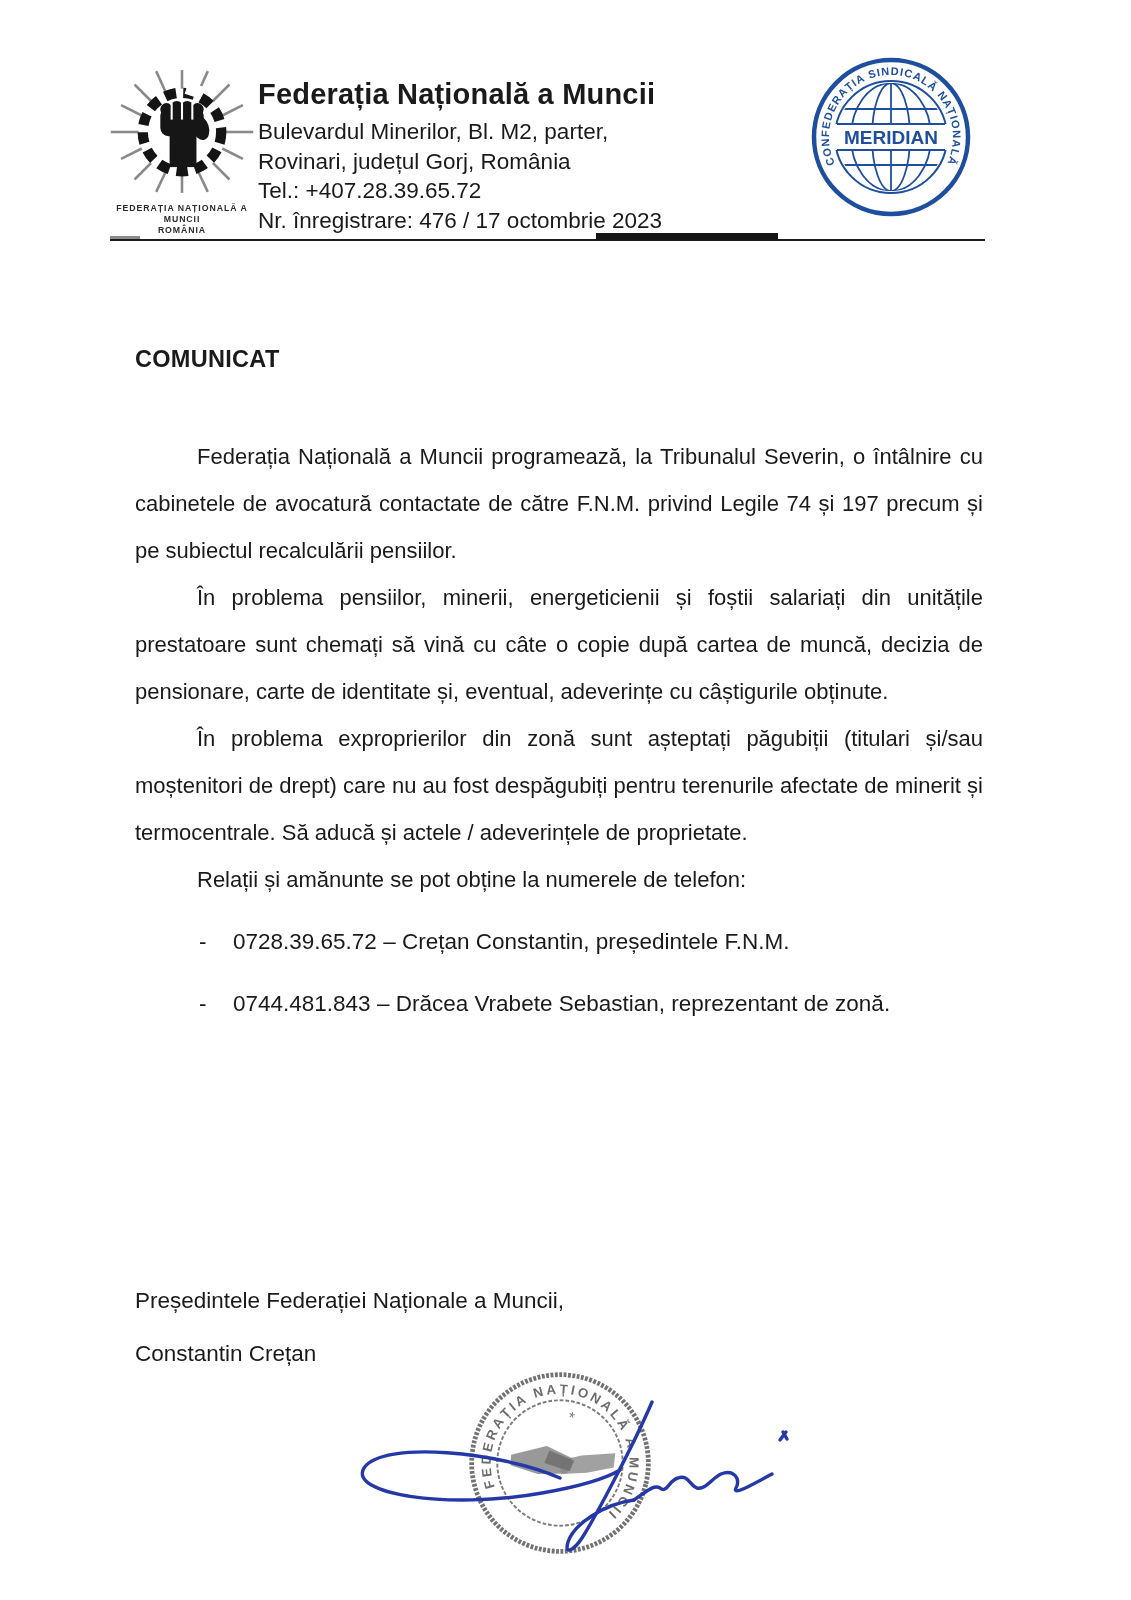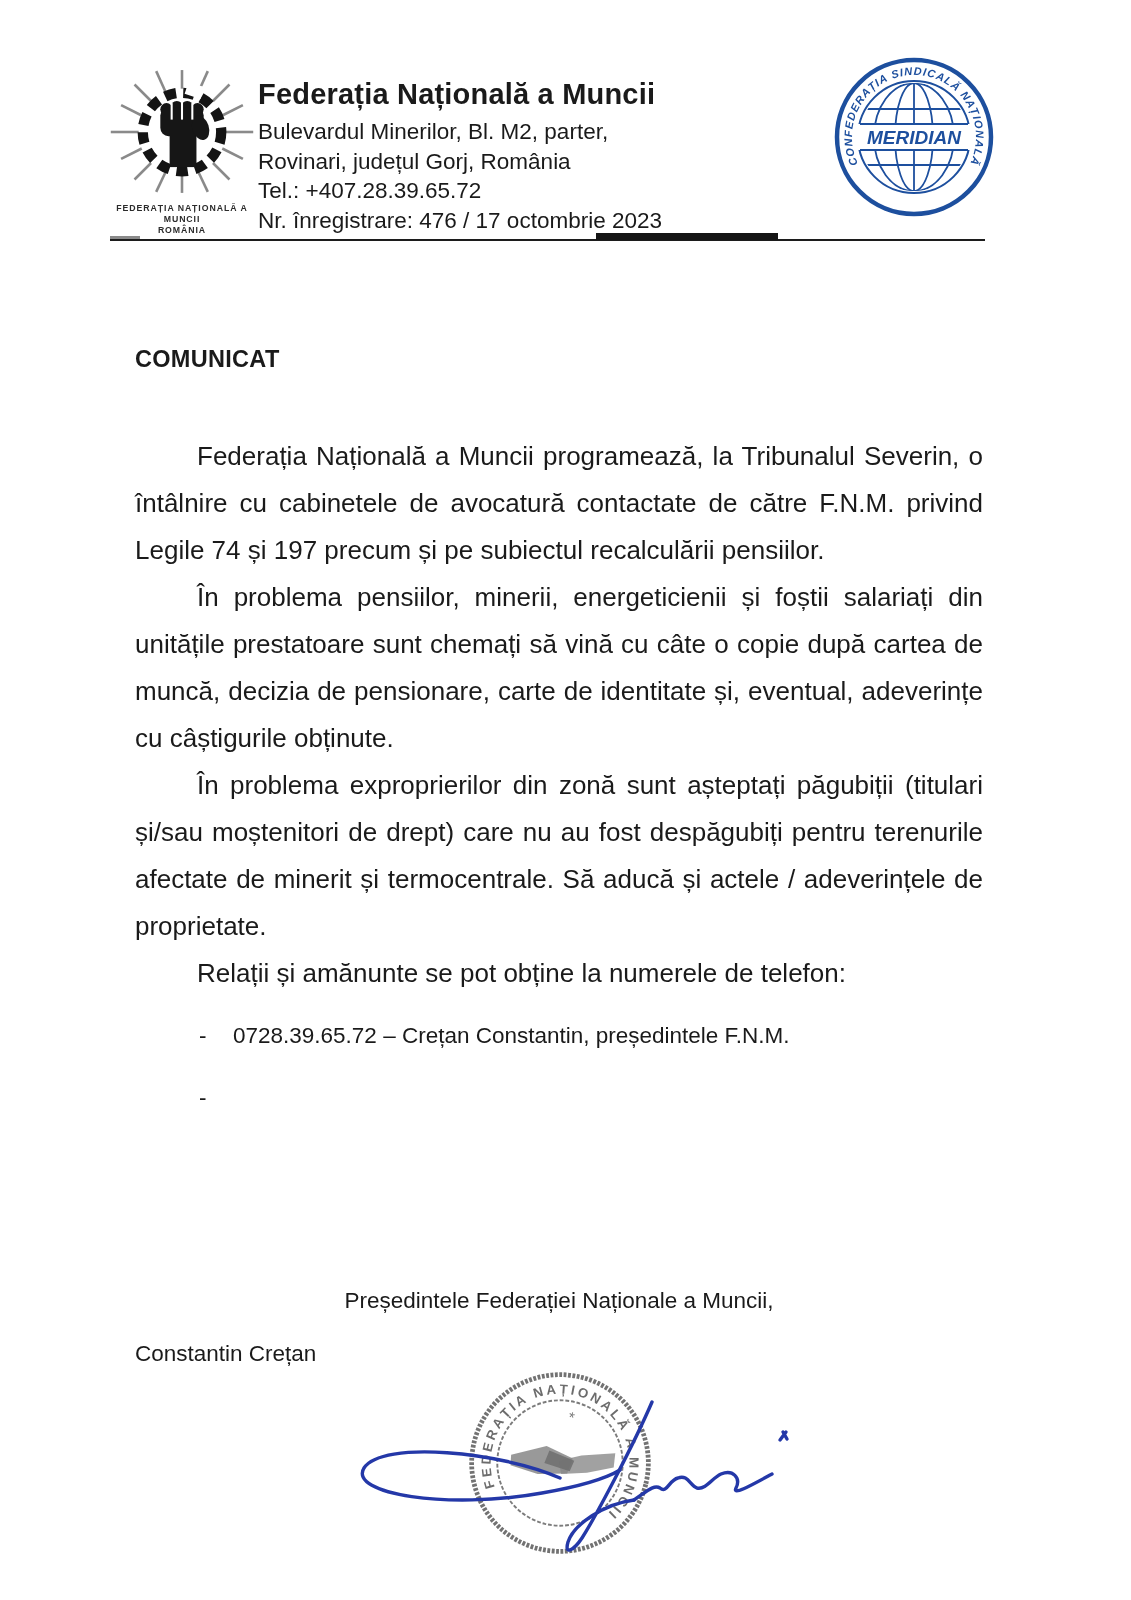--- a/index.html
+++ b/index.html
@@ -7,32 +7,32 @@
     position:relative; width:1131px; height:1600px; margin:0 auto;
     background:#ffffff; overflow:hidden;
     font-family:"Liberation Sans", sans-serif; color:#1a1a1a;
   }
   
   .logo-left { position:absolute; left:104px; top:68px; width:156px; text-align:center; }
   .logo-left .caption { font-size:9.5px; font-weight:bold; letter-spacing:1px; color:#2b2b2b; line-height:11px; margin-top:2px; transform:scaleX(.92); }
   .org-info { position:absolute; left:258px; top:78px; width:560px; }
   .org-info .org-name { font-size:29px; font-weight:bold; margin:0 0 6px 0; letter-spacing:.2px; }
   .org-info .line { font-size:22.5px; line-height:29.5px; }
-  .logo-right { position:absolute; left:833px; top:56px; width:162px; height:162px;font-style:italic; }
+  .logo-right { position:absolute; left:810px; top:56px; width:162px; height:162px; }
   .divider-thin  { position:absolute; left:110px; top:239px; width:875px; height:2px; background:#1c1c1c; }
   .divider-thick { position:absolute; left:596px; top:233px; width:182px; height:7px; background:#151515; }
   .divider-gray  { position:absolute; left:110px; top:236px; width:30px; height:4px; background:#8a8a8a; }
   
   .doc-column { position:absolute; left:135px; top:336px; width:848px; }
   .doc-title { text-align:left; font-size:23.5px; font-weight:bold; line-height:47px; margin-bottom:50px; letter-spacing:.3px; }
-  .doc-column p { margin:0; font-size:26px; line-height:47px; text-align:justify; text-indent:62px; }
+  .doc-column p { margin:0; font-size:22px; line-height:47px; text-align:justify; text-indent:62px; }
   .contact-row { display:flex; margin-top:15px; font-size:22.5px; line-height:47px; }
   .contact-row .dash { width:34px; padding-left:64px; flex:0 0 auto; }
   
-  .sig-role { position:absolute; left:135px; top:1288px; width:848px; text-align:center; font-size:22.5px; }
+  .sig-role { position:absolute; left:135px; top:1288px; width:848px; text-align:left; font-size:22.5px; }
   .sig-name { position:absolute; left:135px; top:1341px; width:848px; text-align:left; font-size:22.5px; }
   .stamp-wrap { position:absolute; left:465px; top:1368px; width:190px; height:190px; transform:rotate(14deg); opacity:.88; }
   .signature-wrap { position:absolute; left:352px; top:1392px; width:450px; height:165px; }
 </style>
 </head>
 <body>
 
 <div class="page">
 
   <div class="logo-left">
@@ -127,20 +127,21 @@
     <p>Federația Națională a Muncii programează, la Tribunalul Severin, o întâlnire cu cabinetele de avocatură contactate de către F.N.M. privind Legile 74 și 197 precum și pe subiectul recalculării pensiilor.</p>
     <p>În problema pensiilor, minerii, energeticienii și foștii salariați din unitățile prestatoare sunt chemați să vină cu câte o copie după cartea de  muncă, decizia de pensionare, carte de identitate și, eventual, adeverințe cu câștigurile obținute.</p>
     <p>În problema exproprierilor din zonă sunt așteptați păgubiții (titulari și/sau moștenitori de drept) care nu au fost despăgubiți pentru terenurile afectate de minerit și termocentrale. Să aducă și actele / adeverințele de proprietate.</p>
     <p>Relații și amănunte se pot obține la numerele de telefon:</p>
     <div class="contact-row">
       <span class="dash">-</span>
       <span>0728.39.65.72 – Crețan Constantin, președintele F.N.M.</span>
     </div>
     <div class="contact-row">
       <span class="dash">-</span>
+      <span>0744.481.843 – Drăcea Vrabete Sebastian, reprezentant de zonă.</span>
     </div>
   </div>
 
   <div class="sig-role">Președintele Federației Naționale a Muncii,</div>
   <div class="sig-name">Constantin Crețan</div>
 
   <div class="stamp-wrap">
     <svg width="190" height="190" viewBox="-100 -100 200 200">
       <defs>
         <path id="stampTop" d="M0,73 A73,73 0 1 1 0.01,73"></path>

